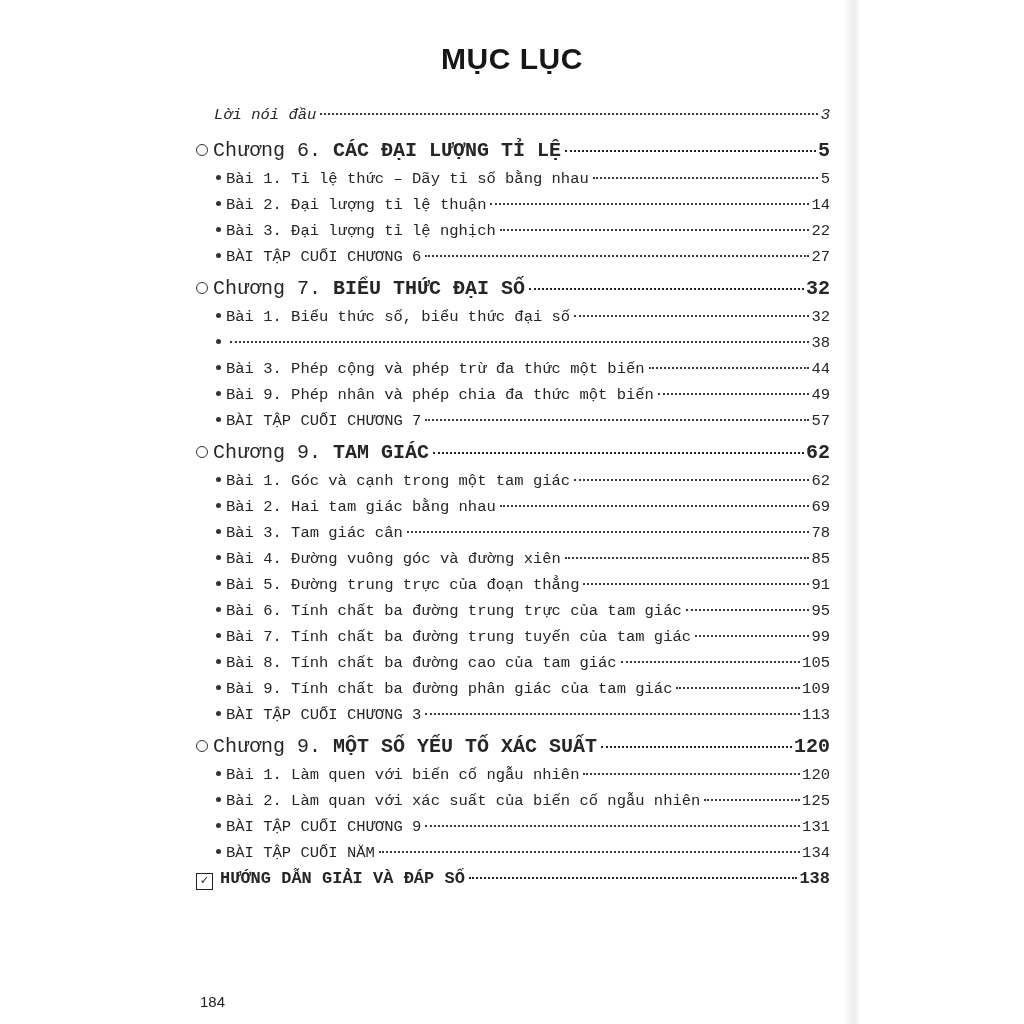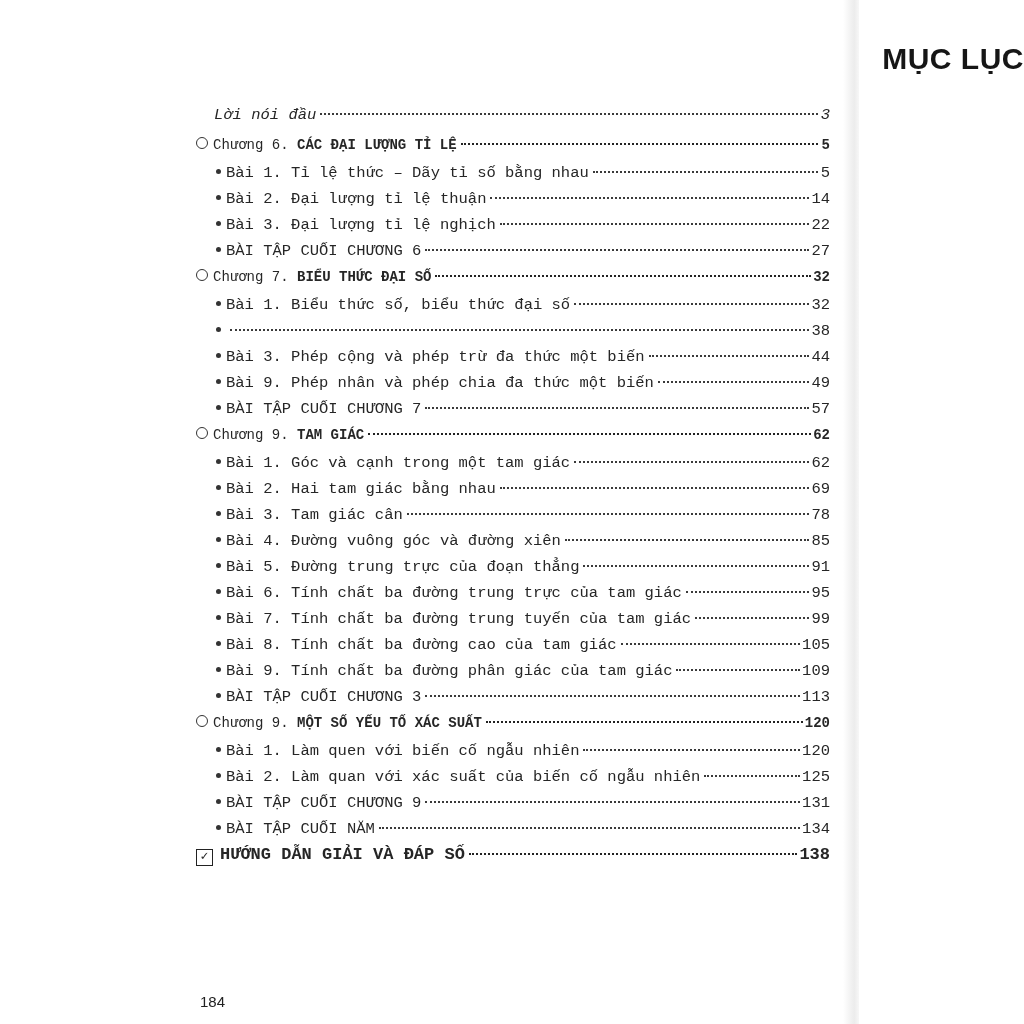--- a/index.html
+++ b/index.html
@@ -9,36 +9,36 @@
       font-family: "Liberation Sans", sans-serif;
       color: #1c1c1c;
       position: relative;
     }
     .gutter {
       position: absolute; left: 843px; top: 0; width: 16px; height: 1024px;
       background: linear-gradient(to right, #ffffff, #ececec 70%, #f7f7f7);
     }
     .page-title {
       position: absolute; left: 0; width: 1024px; top: 42px;
-      text-align: right; font-size: 30px; font-weight: bold; letter-spacing: 0.5px;
+      text-align: center; font-size: 30px; font-weight: bold; letter-spacing: 0.5px;
       color: #161616;
     }
     .toc { position: absolute; left: 196px; top: 102px; width: 634px; }
     .row {
       display: flex; align-items: baseline; height: 26px; line-height: 26px;
       font-size: 15.5px; color: #262626; font-family: Liberation Mono, monospace;
     }
     .row .label { white-space: pre; }
     .row .leader {
       flex: 1; margin: 0 2px 0 4px; height: 1px;
       border-bottom: 2px dotted #3a3a3a; position: relative; top: -4px;
     }
     .row .page { text-align: right; min-width: 10px; }
     .row.preface { padding-left: 18px; font-style: italic; height: 30px; }
-    .row.chapter { font-size: 14px; height: 28px; }
+    .row.chapter { font-size: 20px; height: 28px; margin-top: 6px; }
     .row.chapter .label, .row.chapter .page { font-weight: bold; }
     .row.chapter .num-prefix { font-weight: normal; }
     .row.chapter .leader { border-bottom: 2.5px dotted #222; }
     .row.lesson { padding-left: 20px; }
     .row.answers { font-size: 17px; font-weight: bold; height: 28px; }
     .row.answers .leader { border-bottom: 2.5px dotted #222; }
     .circle-icon {
       display: inline-block; width: 10px; height: 10px; border: 1.3px solid #333;
       border-radius: 50%; margin-right: 5px; position: relative; top: 0px;
     }

